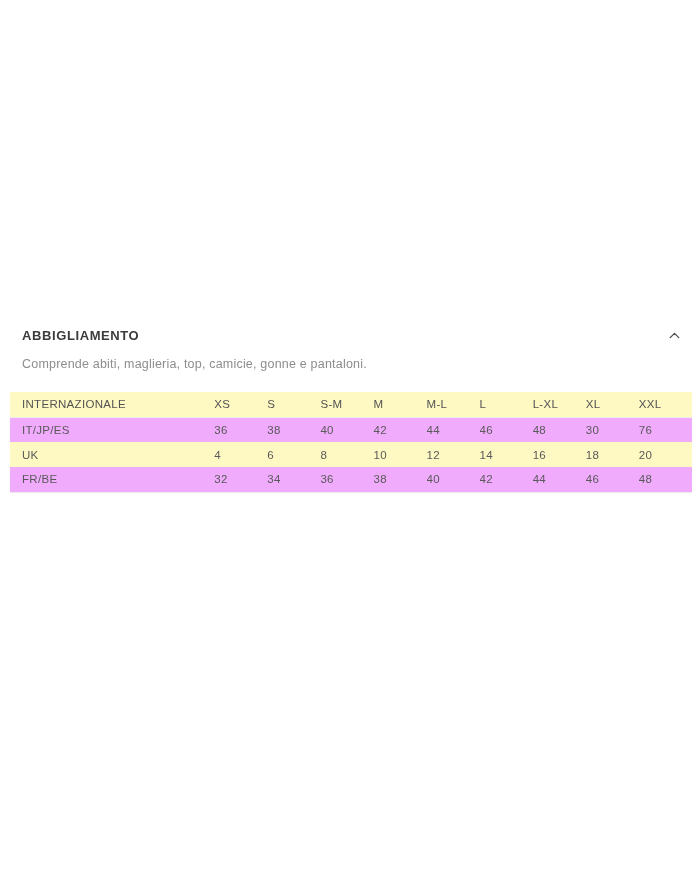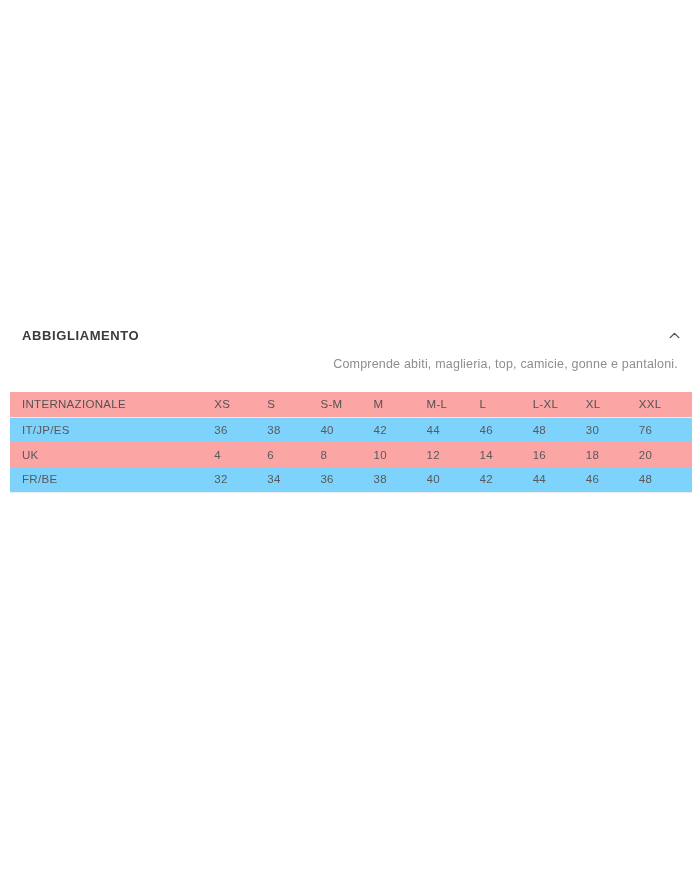--- a/index.html
+++ b/index.html
@@ -40,33 +40,32 @@
     align-items: center;
     justify-content: center;
     width: 12px;
     height: 12px;
   }
   .section-desc {
     margin: 13px 22px 0 22px;
     font-size: 12.5px;
     color: #8d8d8d;
     letter-spacing: 0.2px;
-    text-align: right;
   }
   table.size-table {
     margin: 21px 8px 0 10px;
     width: 682px;
     border-collapse: collapse;
     table-layout: fixed;
   }
   table.size-table col.label-col { width: 204px; }
   table.size-table col.size-col { width: 53px; }
   table.size-table tr { height: 25px; }
-  table.size-table tr.stripe { background: #fca5a5; margin-top: 24px; }
-  table.size-table tr.plain { background: #7dd3fc; }
+  table.size-table tr.stripe { background: #fef9c3; margin-top: 24px; }
+  table.size-table tr.plain { background: #f0abfc; }
   table.size-table tr:last-child { border-bottom: 1px solid #ececec; }
   table.size-table th, table.size-table td {
     font-size: 11.5px;
     font-weight: 400;
     color: #595959;
     text-align: left;
     vertical-align: middle;
     letter-spacing: 0.3px;
     white-space: nowrap;
     overflow: hidden;

